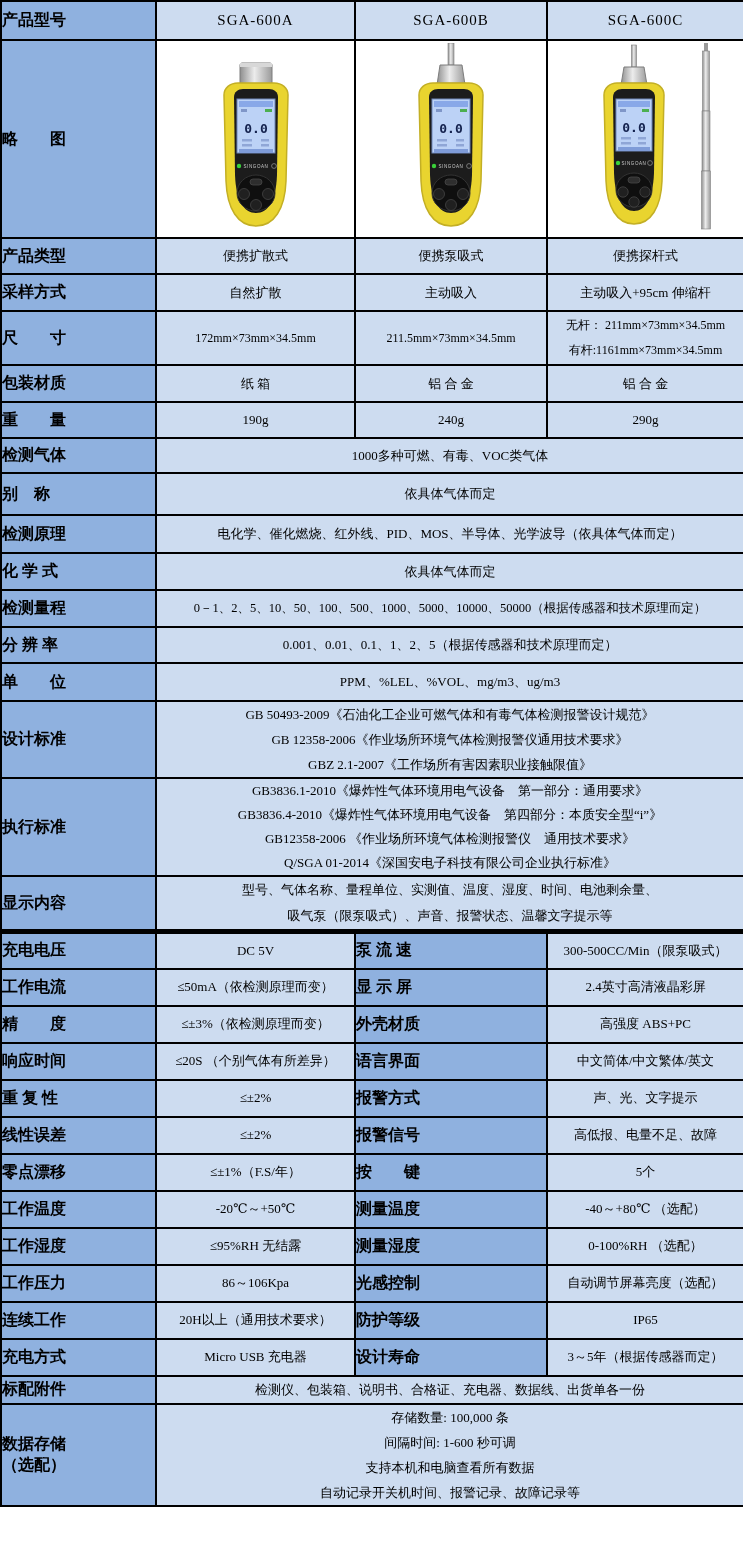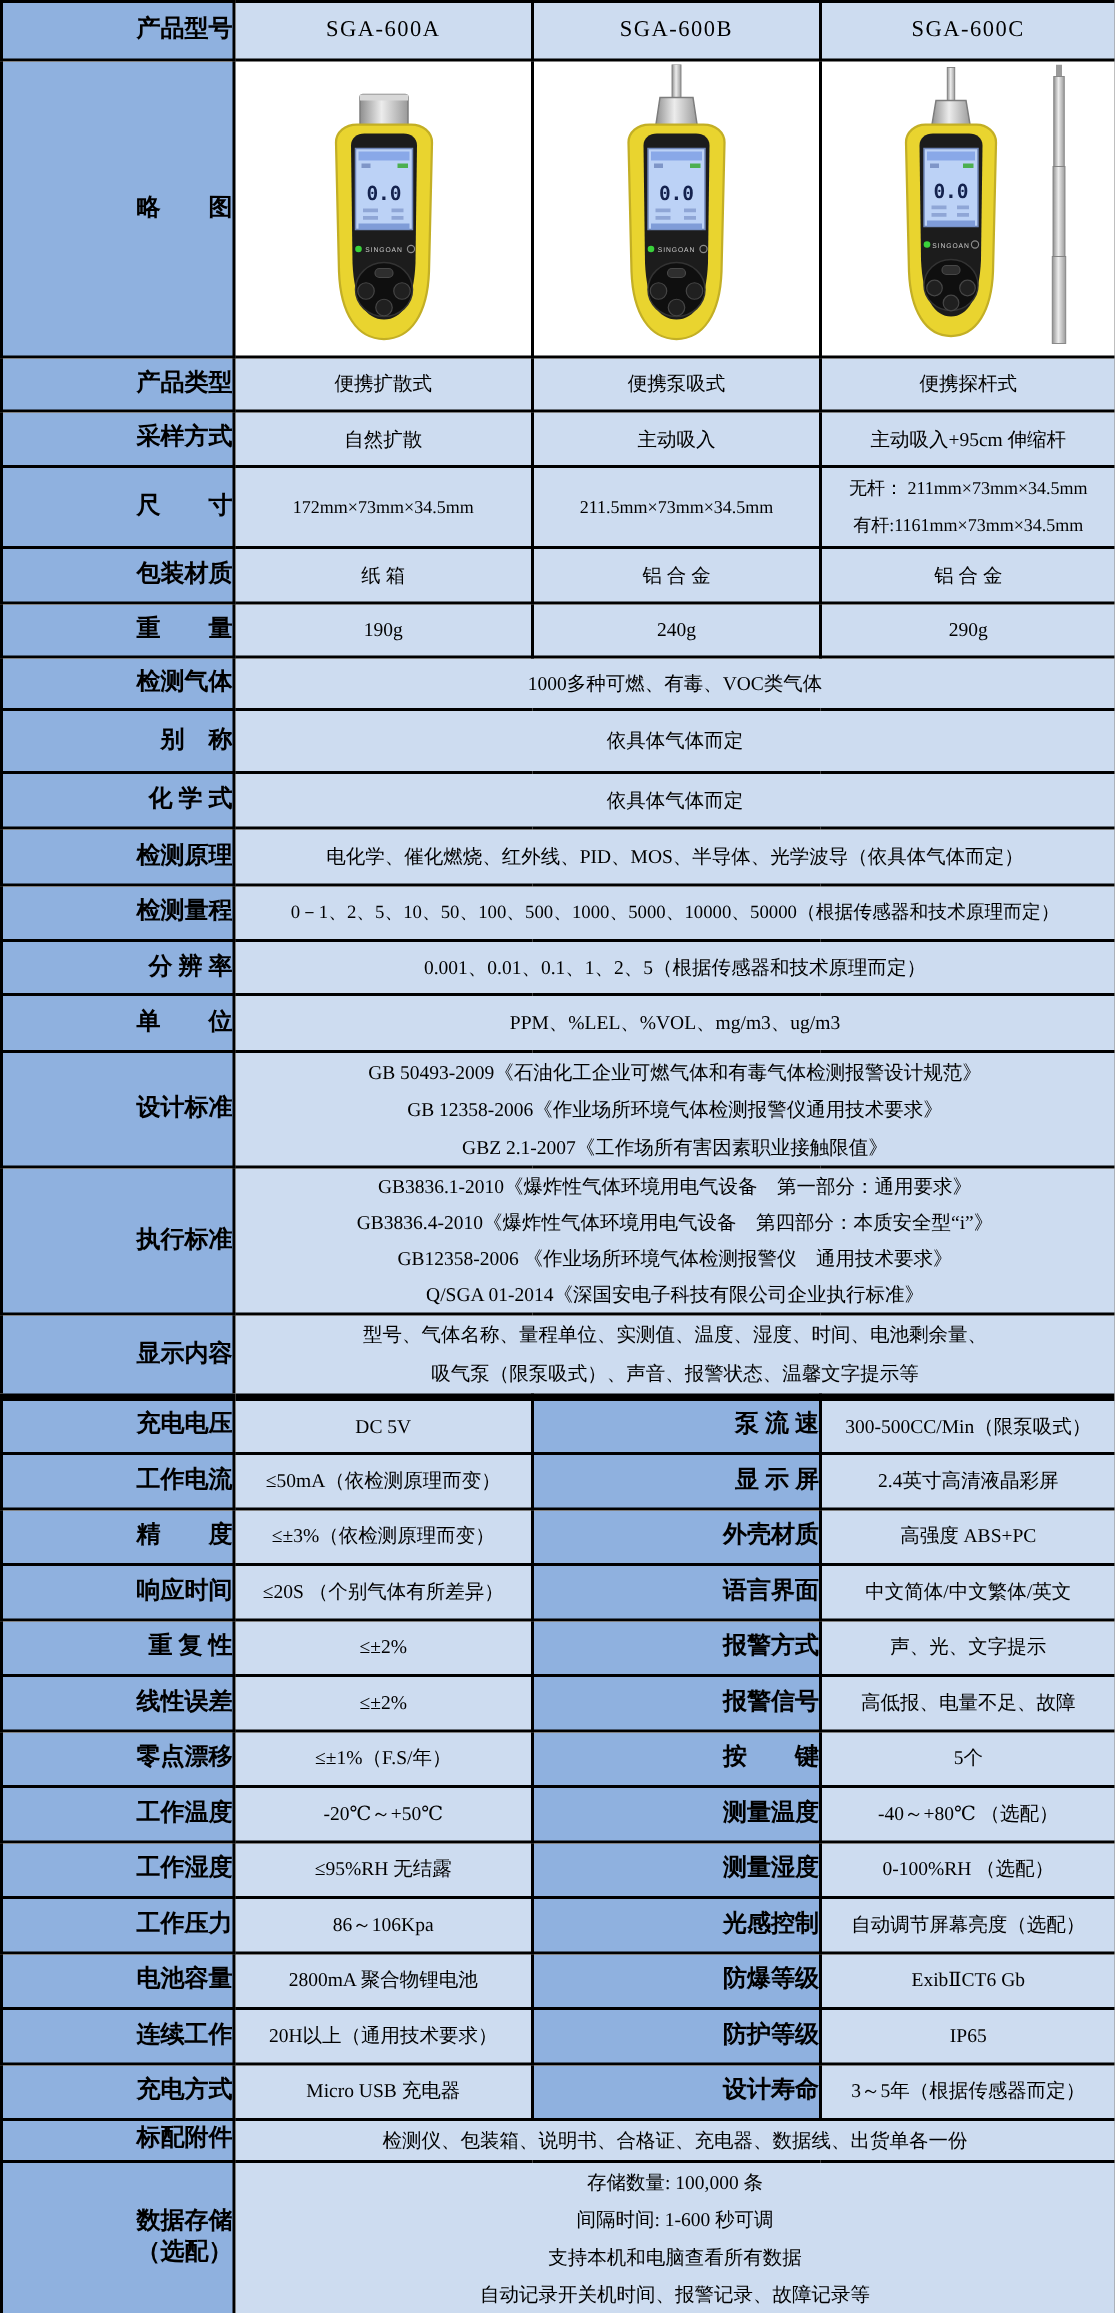--- a/index.html
+++ b/index.html
@@ -1,19 +1,19 @@
 <!DOCTYPE html>
 <html><head>
 <meta charset="utf-8">
 <style>
   html,body{margin:0;padding:0;background:#ffffff;}
   body{width:743px;font-family:"Liberation Serif","DejaVu Serif",serif;color:#000;}
   table.spec{border-collapse:collapse;table-layout:fixed;width:743px;}
   table.spec td{border:2px solid #000;overflow:hidden;padding:0;vertical-align:middle;}
-  .lbl{background:#8FB1DF;font-weight:bold;font-size:16px;text-align:right;white-space:pre-line;line-height:1.3;}
+  .lbl{background:#8FB1DF;font-weight:bold;font-size:16px;text-align:left;white-space:pre-line;line-height:1.3;}
   .val{background:#CDDCF0;font-size:13px;padding:1px 11px;text-align:center;}
   .vc{text-align:center;padding:1px 4px;margin-top:14px;}
   .hdr{background:#CDDCF0;font-size:15px;text-align:center;letter-spacing:1px;font-weight:normal;}
   .white{background:#ffffff;text-align:right;}
   .ln{line-height:24px;white-space:nowrap;}
   .ln26{line-height:26px;white-space:nowrap;}
   .ln25{line-height:25px;white-space:nowrap;}
   tr.thick>td{border-bottom-width:5px;}
   .dimlines .ln{line-height:25px;}
   svg.dev{display:block;margin:0 auto;}
@@ -173,27 +173,27 @@
   </tr>
 
   <tr style="height:35px">
     <td class="lbl">检测气体</td>
     <td class="val" colspan="3">1000多种可燃、有毒、VOC类气体</td>
   </tr>
   <tr style="height:42px">
     <td class="lbl">别　称</td>
     <td class="val" colspan="3">依具体气体而定</td>
   </tr>
-  <tr style="height:37px">
-    <td class="lbl">化 学 式</td>
-    <td class="val" colspan="3">依具体气体而定</td>
-  </tr>
   <tr style="height:38px">
     <td class="lbl">检测原理</td>
     <td class="val" colspan="3">电化学、催化燃烧、红外线、PID、MOS、半导体、光学波导（依具体气体而定）</td>
+  </tr>
+  <tr style="height:37px">
+    <td class="lbl">化 学 式</td>
+    <td class="val" colspan="3">依具体气体而定</td>
   </tr>
   <tr style="height:37px">
     <td class="lbl">检测量程</td>
     <td class="val" colspan="3" style="font-size:12.5px">0－1、2、5、10、50、100、500、1000、5000、10000、50000（根据传感器和技术原理而定）</td>
   </tr>
   <tr style="height:36px">
     <td class="lbl">分 辨 率</td>
     <td class="val" colspan="3">0.001、0.01、0.1、1、2、5（根据传感器和技术原理而定）</td>
   </tr>
   <tr style="height:38px">
@@ -277,26 +277,20 @@
     <td class="lbl">工作湿度</td>
     <td class="val">≤95%RH 无结露</td>
     <td class="lbl">测量湿度</td>
     <td class="val">0-100%RH （选配）</td>
   </tr>
   <tr style="height:37px">
     <td class="lbl">工作压力</td>
     <td class="val">86～106Kpa</td>
     <td class="lbl">光感控制</td>
     <td class="val">自动调节屏幕亮度（选配）</td>
-  </tr>
-  <tr style="height:37px">
-    <td class="lbl">电池容量</td>
-    <td class="val">2800mA 聚合物锂电池</td>
-    <td class="lbl">防爆等级</td>
-    <td class="val">ExibⅡCT6 Gb</td>
   </tr>
   <tr style="height:37px">
     <td class="lbl">连续工作</td>
     <td class="val">20H以上（通用技术要求）</td>
     <td class="lbl">防护等级</td>
     <td class="val">IP65</td>
   </tr>
   <tr style="height:37px">
     <td class="lbl">充电方式</td>
     <td class="val">Micro USB 充电器</td>

